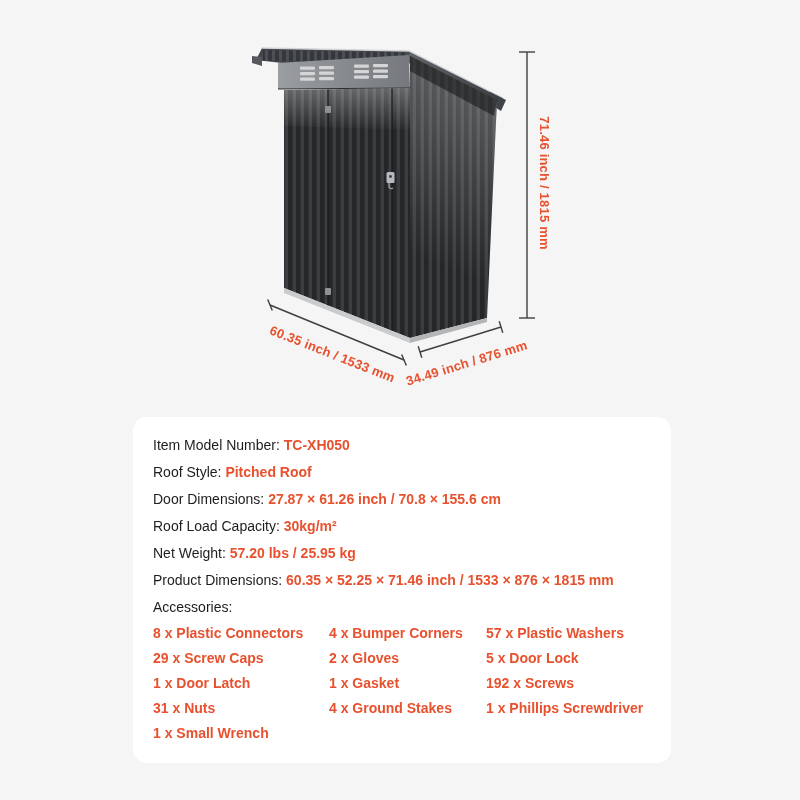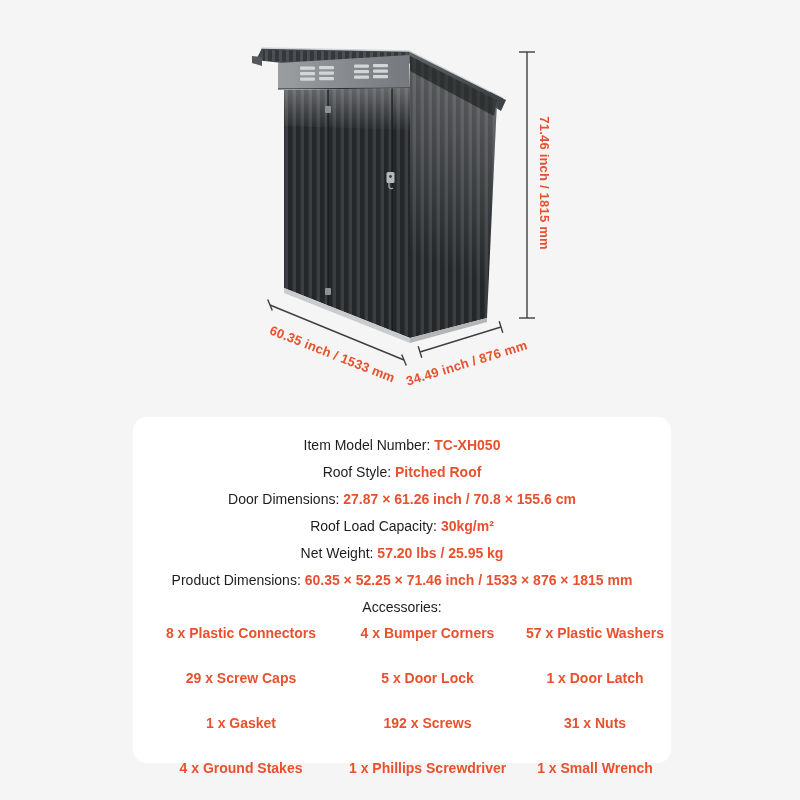--- a/index.html
+++ b/index.html
@@ -9,28 +9,26 @@
     font-family:"Liberation Sans","DejaVu Sans",sans-serif;
     -webkit-font-smoothing:antialiased;
   }
   .stage{position:absolute;left:240px;top:30px;width:330px;height:360px;}
   .stage svg{display:block;width:330px;height:360px;}
 
   .card{
     position:absolute;left:133px;top:417px;width:538px;height:346px;
     background:#ffffff;border-radius:14px;box-sizing:border-box;
     padding:15px 20px 0 20px;
-    text-align:center;
   }
   .spec-row{margin:0;font-size:14px;line-height:27px;color:#1d1d1f;font-weight:400;}
   .spec-value{color:#e8512e;font-weight:600;}
   .acc-grid{
     display:grid;grid-template-columns:176px 157px 1fr;
     margin-top:0;
-    gap:20px;
   }
   .acc-item{
     font-size:14px;line-height:25px;color:#e8512e;font-weight:600;white-space:nowrap;
   }
   .dim-label{fill:#e8512e;font-size:13px;font-weight:600;letter-spacing:.2px;}
 </style>
 </head>
 <body>
 
 <div class="stage">
@@ -149,20 +147,21 @@
     <p class="spec-row"><span class="spec-label">Roof Load Capacity:</span> <span class="spec-value">30kg/m²</span></p>
     <p class="spec-row"><span class="spec-label">Net Weight:</span> <span class="spec-value">57.20 lbs / 25.95 kg</span></p>
     <p class="spec-row"><span class="spec-label">Product Dimensions:</span> <span class="spec-value">60.35 × 52.25 × 71.46 inch / 1533 × 876 × 1815 mm</span></p>
     <p class="spec-row"><span class="spec-label">Accessories:</span></p>
   </div>
   <div class="acc-grid">
     <span class="acc-item">8 x Plastic Connectors</span>
     <span class="acc-item">4 x Bumper Corners</span>
     <span class="acc-item">57 x Plastic Washers</span>
     <span class="acc-item">29 x Screw Caps</span>
+    <span class="acc-item">2 x Gloves</span>
     <span class="acc-item">5 x Door Lock</span>
     <span class="acc-item">1 x Door Latch</span>
     <span class="acc-item">1 x Gasket</span>
     <span class="acc-item">192 x Screws</span>
     <span class="acc-item">31 x Nuts</span>
     <span class="acc-item">4 x Ground Stakes</span>
     <span class="acc-item">1 x Phillips Screwdriver</span>
     <span class="acc-item">1 x Small Wrench</span>
   </div>
 </section>

